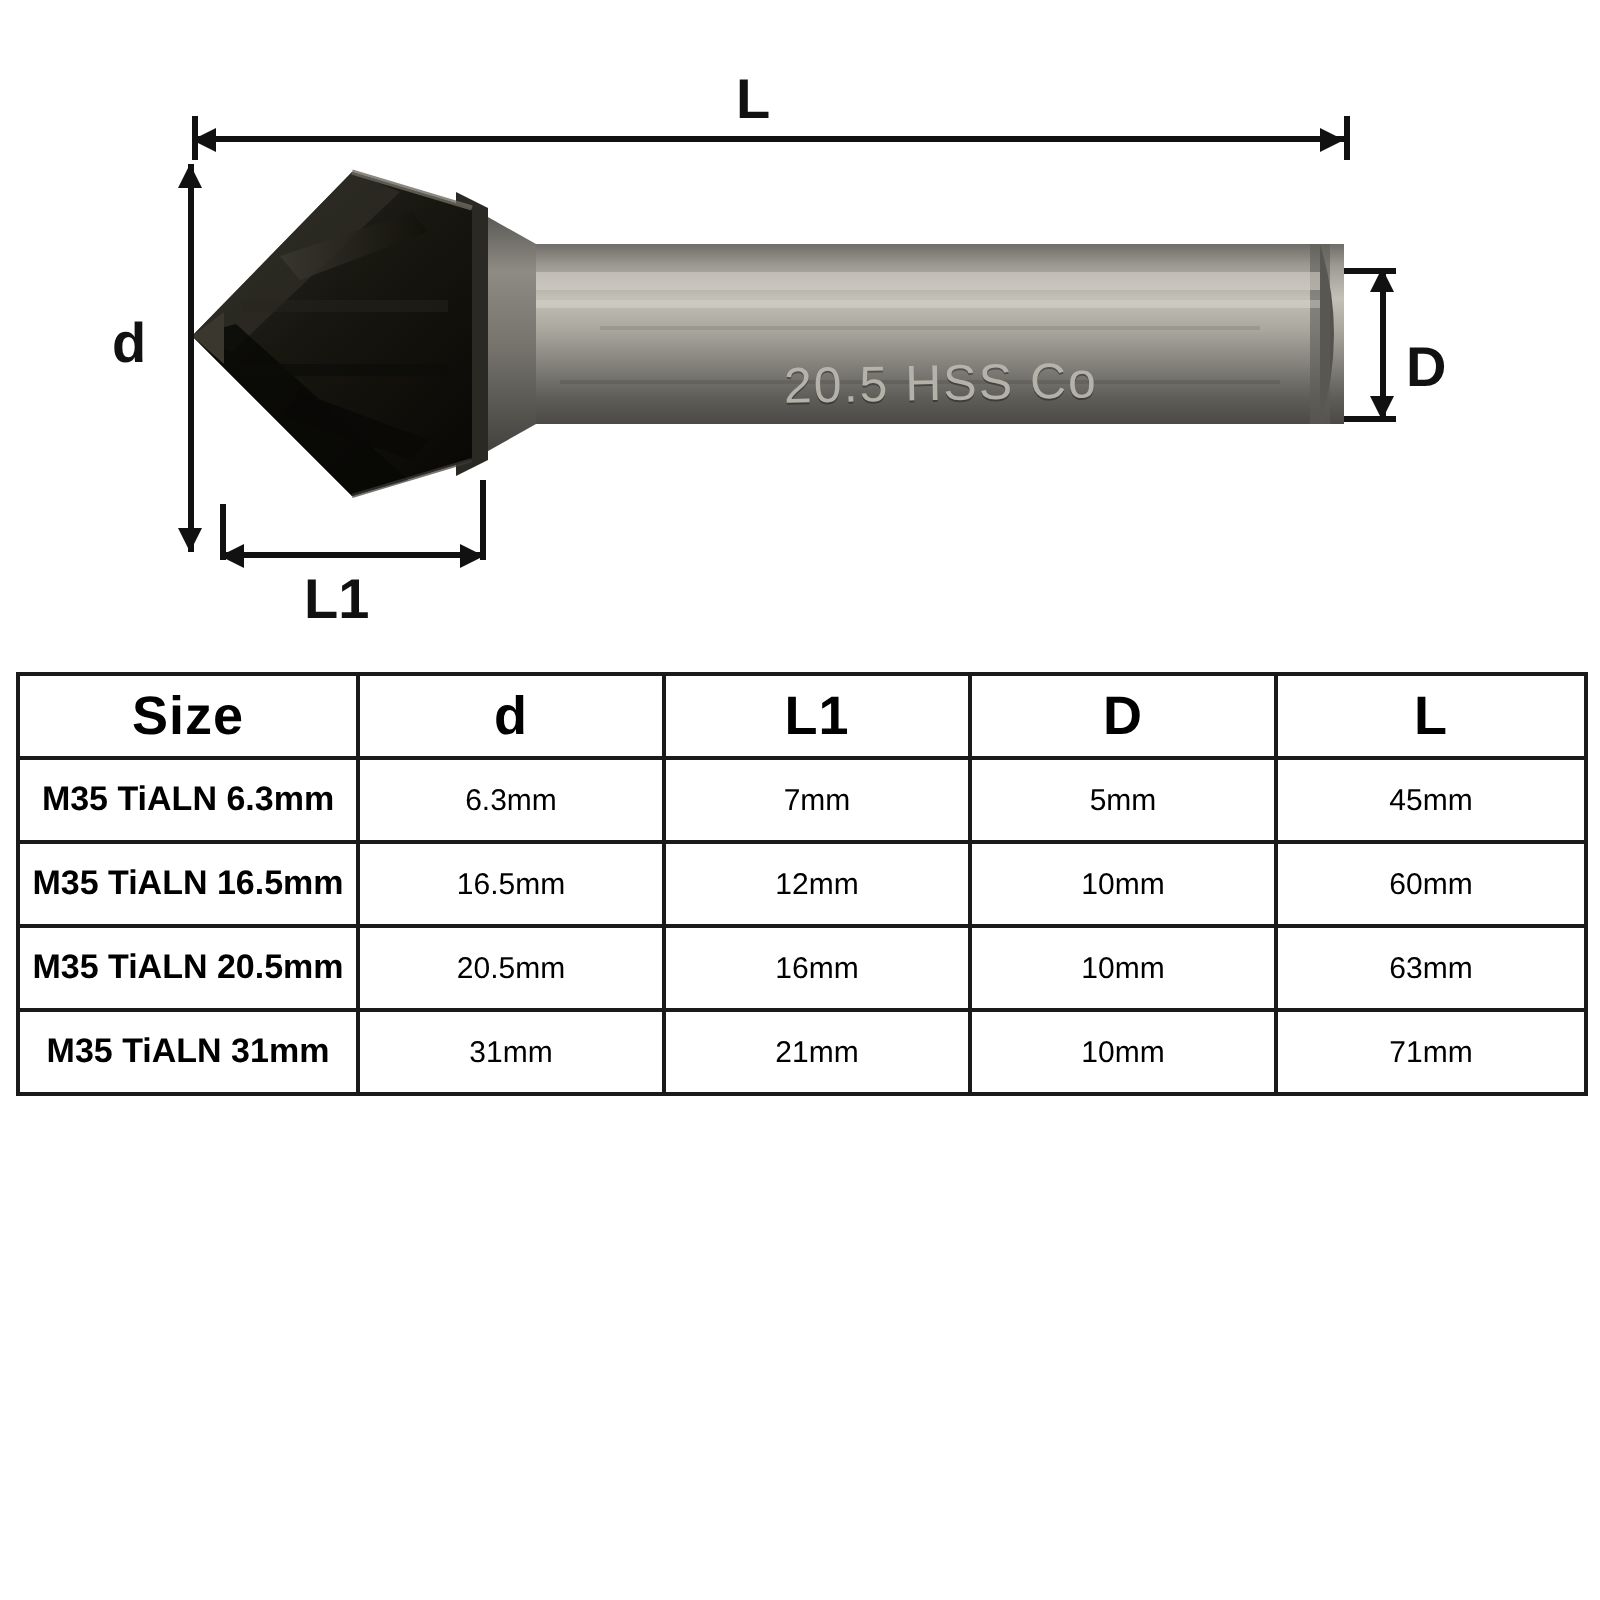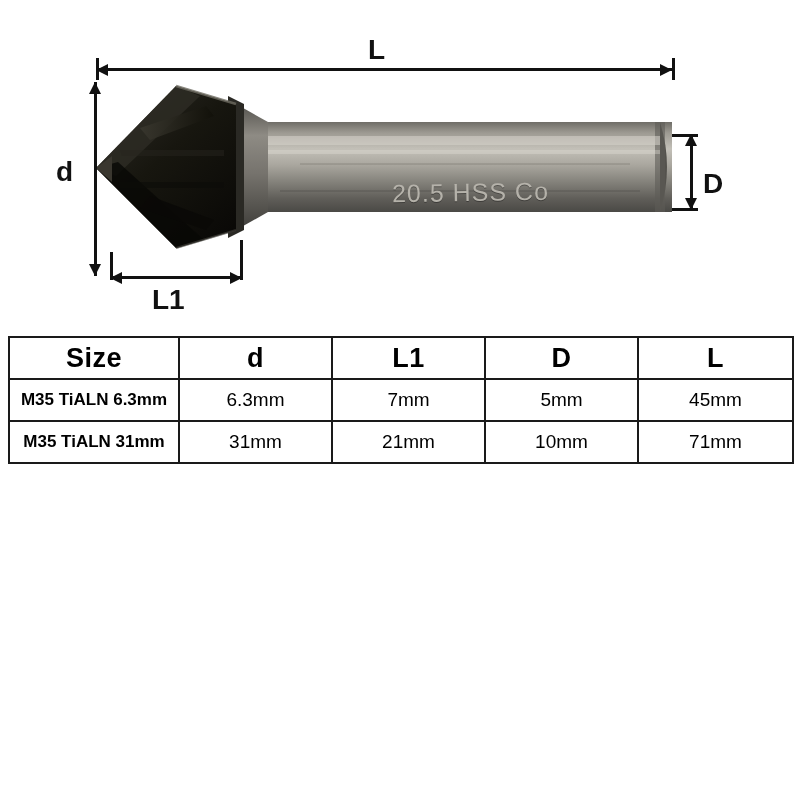--- a/index.html
+++ b/index.html
@@ -115,21 +115,21 @@
     font-size: 27px;
     font-weight: bold;
     letter-spacing: 0.5px;
     margin-top: 38px;
   }
   table.spec thead th.size-col {
     font-size: 27px;
   }
   table.spec tbody td {
     height: 38px;
-    font-size: 19px;
+    font-size: 15px;
   }
   table.spec tbody td.size-cell {
     font-size: 17px;
     font-weight: bold;
     border-radius: 19px;
   }
   col.c-size { width: 170px; }
   col.c-d    { width: 153px; }
   col.c-l1   { width: 153px; }
   col.c-dd   { width: 153px; }
@@ -256,20 +256,34 @@
       </thead>
       <tbody>
         <tr>
           <td class="size-cell">M35 TiALN 6.3mm</td>
           <td>6.3mm</td>
           <td>7mm</td>
           <td>5mm</td>
           <td>45mm</td>
         </tr>
         <tr>
+          <td class="size-cell">M35 TiALN 16.5mm</td>
+          <td>16.5mm</td>
+          <td>12mm</td>
+          <td>10mm</td>
+          <td>60mm</td>
+        </tr>
+        <tr>
+          <td class="size-cell">M35 TiALN 20.5mm</td>
+          <td>20.5mm</td>
+          <td>16mm</td>
+          <td>10mm</td>
+          <td>63mm</td>
+        </tr>
+        <tr>
           <td class="size-cell">M35 TiALN 31mm</td>
           <td>31mm</td>
           <td>21mm</td>
           <td>10mm</td>
           <td>71mm</td>
         </tr>
       </tbody>
     </table>
   </div>
 

